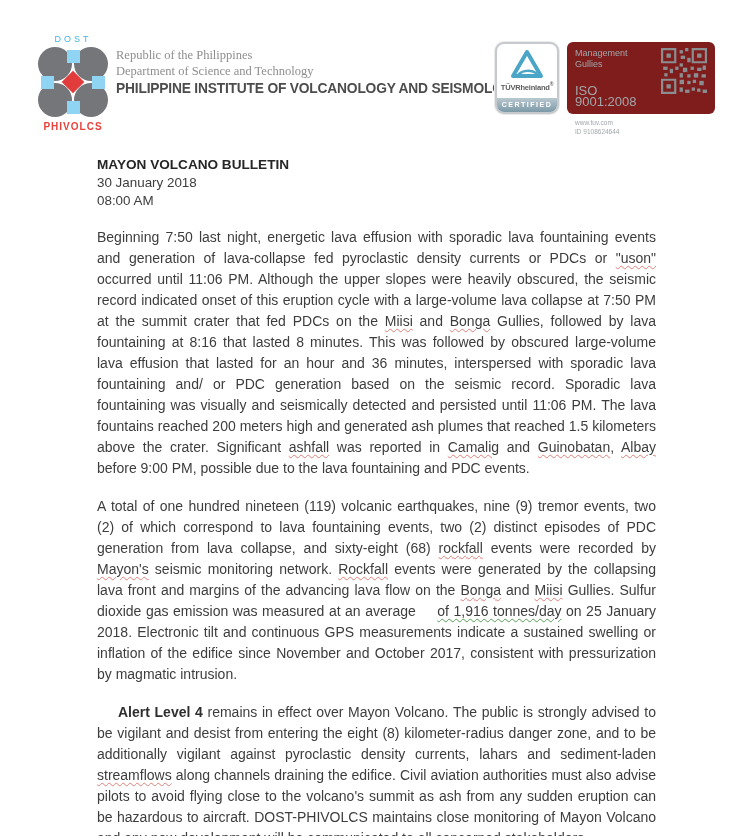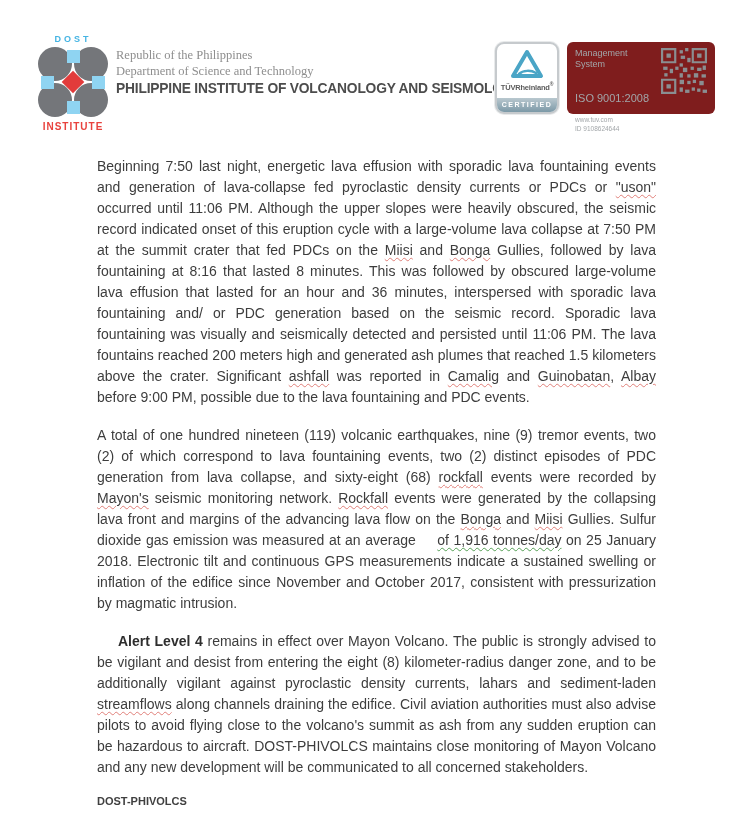--- a/index.html
+++ b/index.html
@@ -12,21 +12,21 @@
     color: #3d3d3d;
   }
 
   
   .header { position: absolute; top: 34px; left: 30px; right: 30px; height: 100px; }
 
   
   .logo { position: absolute; left: 0; top: 0; width: 86px; height: 98px; }
   .logo-dost {
     position: absolute; top: 0; left: 0; width: 100%;
-    text-align: center; color: #45b4e3; font-weight: bold;
+    text-align: center; color: #45b4e3; font-weight: normal;
     font-size: 9px; letter-spacing: 3px;
   }
   .logo-phivolcs {
     position: absolute; bottom: 0; left: 0; width: 100%;
     text-align: center; color: #e8423d; font-weight: bold;
     font-size: 10px; letter-spacing: 1px;
   }
   .logo-cluster { position: absolute; top: 12px; left: 7px; width: 72px; height: 72px; }
   .lc-circle { position: absolute; width: 34px; height: 34px; border-radius: 50%; background: #74767a; }
   .lc-c1 { left: 1px;  top: 1px; }
@@ -69,21 +69,21 @@
     background: linear-gradient(#b9c8cf, #7c99a7);
     color: #ffffff; font-size: 7px; letter-spacing: 1.5px;
     text-align: center; line-height: 14px; font-weight: bold;
   }
   .cert-panel {
     margin-left: 8px; background: #7f1d1d; border-radius: 6px;
     padding: 6px 8px; display: flex; align-items: flex-start; height: 72px;
   }
   .cert-text { width: 82px; color: #a2a6a9; }
   .cert-line { font-size: 9px; line-height: 11px; }
-  .cert-iso { font-size: 11px; line-height: 11px; margin-top: 23px; }
+  .cert-iso { font-size: 13px; line-height: 11px; margin-top: 15px; }
   .cert-small { font-size: 6.5px; line-height: 8px; margin-top: 12px; }
   .qr { margin-left: 4px; }
 
   
   .main { position: absolute; left: 97px; top: 156px; width: 559px; }
   .title-block { margin-bottom: 17px; }
   .bulletin-title { font-weight: bold; color: #262626; font-size: 13.6px; line-height: 18px; }
   .bulletin-sub { color: #3d3d3d; font-size: 13.4px; line-height: 18px; }
 
   .para {
@@ -119,42 +119,42 @@
       <div class="lc-circle lc-c1"></div>
       <div class="lc-circle lc-c2"></div>
       <div class="lc-circle lc-c3"></div>
       <div class="lc-circle lc-c4"></div>
       <div class="lc-blue lc-bn"></div>
       <div class="lc-blue lc-bw"></div>
       <div class="lc-blue lc-be"></div>
       <div class="lc-blue lc-bs"></div>
       <div class="lc-red"></div>
     </div>
-    <div class="logo-phivolcs">INSTITUTE</div>
+    <div class="logo-phivolcs">PHIVOLCS</div>
   </div>
 
   <div class="agency">
     <div class="agency-line">Republic of the Philippines</div>
     <div class="agency-line">Department of Science and Technology</div>
     <div class="agency-inst">PHILIPPINE INSTITUTE OF VOLCANOLOGY AND SEISMOLOGY</div>
   </div>
 
   <div class="cert">
     <div class="tuv-box">
       <svg class="tuv-triangle" width="36" height="32" viewBox="0 0 36 32">
         <path d="M18 3 L32 27 H4 Z" fill="none" stroke="#4aa5c6" stroke-width="4" stroke-linejoin="round"></path>
         <path d="M10 25 C14 21, 22 21, 27 24" fill="none" stroke="#4aa5c6" stroke-width="2.5" stroke-linecap="round"></path>
       </svg>
       <div class="tuv-name"><span>TÜVRheinland</span><sup>®</sup></div>
       <div class="tuv-ribbon">CERTIFIED</div>
     </div>
     <div class="cert-panel">
       <div class="cert-text">
         <div class="cert-line">Management</div>
-        <div class="cert-line">System</div>
+        <div class="cert-line">Gullies</div>
         <div class="cert-iso">ISO 9001:2008</div>
         <div class="cert-small">www.tuv.com</div>
         <div class="cert-small" style="margin-top:1px;">ID 9108624644</div>
       </div>
       <svg class="qr" width="46" height="46" viewBox="0 0 42 42">
         <g fill="#8a8e91">
           <path d="M0 0h14v14H0V0zm2 2v10h10V2H2zm3 3h4v4H5V5z"></path>
           <path d="M28 0h14v14H28V0zm2 2v10h10V2h-10zm3 3h4v4h-4V5z"></path>
           <path d="M0 28h14v14H0V28zm2 2v10h10V30H2zm3 3h4v4H5v-4z"></path>
           <rect x="17" y="2" width="3" height="3"></rect>
@@ -183,20 +183,25 @@
             <rect x="28" y="36" width="3" height="3"></rect>
           <rect x="33" y="37" width="3" height="3"></rect>
             <rect x="38" y="38" width="4" height="3"></rect>
         </g>
       </svg>
     </div>
   </div>
 </div>
 
 <div class="main">
+  <div class="title-block">
+    <div class="bulletin-title">MAYON VOLCANO BULLETIN</div>
+    <div class="bulletin-sub">30 January 2018</div>
+    <div class="bulletin-sub">08:00 AM</div>
+  </div>
 
   <div>
       <p class="para"><span>Beginning 7:50 last night, energetic lava effusion with sporadic lava fountaining events and generation of lava-collapse fed pyroclastic density currents or PDCs or </span><span class="spell">"uson"</span><span> occurred until 11:06 PM. Although the upper slopes were heavily obscured, the seismic record indicated onset of this eruption cycle with a large-volume lava collapse at 7:50 PM at the summit crater that fed PDCs on the </span><span class="spell">Miisi</span><span> and </span><span class="spell">Bonga</span><span> Gullies, followed by lava fountaining at 8:16 that lasted 8 minutes. This was followed by obscured large-volume lava effusion that lasted for an hour and 36 minutes, interspersed with sporadic lava fountaining and/ or PDC generation based on the seismic record. Sporadic lava fountaining was visually and seismically detected and persisted until 11:06 PM. The lava fountains reached 200 meters high and generated ash plumes that reached 1.5 kilometers above the crater. Significant </span><span class="spell">ashfall</span><span> was reported in </span><span class="spell">Camalig</span><span> and </span><span class="spell">Guinobatan</span><span>, </span><span class="spell">Albay</span><span> before 9:00 PM, possible due to the lava fountaining and PDC events.</span></p>
       <p class="para"><span>A total of one hundred nineteen (119) volcanic earthquakes, nine (9) tremor events, two (2) of which correspond to lava fountaining events, two (2) distinct episodes of PDC generation from lava collapse, and sixty-eight (68) </span><span class="spell">rockfall</span><span> events were recorded by </span><span class="spell">Mayon's</span><span> seismic monitoring network. </span><span class="spell">Rockfall</span><span> events were generated by the collapsing lava front and margins of the advancing lava flow on the </span><span class="spell">Bonga</span><span> and </span><span class="spell">Miisi</span><span> Gullies. Sulfur dioxide gas emission was measured at an average </span><span class="grammar">of 1,916 tonnes/day</span><span> on 25 January 2018. Electronic tilt and continuous GPS measurements indicate a sustained swelling or inflation of the edifice since November and October 2017, consistent with pressurization by magmatic intrusion.</span></p>
       <p class="para"><span class="bold">Alert Level 4</span><span> remains in effect over Mayon Volcano. The public is strongly advised to be vigilant and desist from entering the eight (8) kilometer-radius danger zone, and to be additionally vigilant against pyroclastic density currents, lahars and sediment-laden </span><span class="spell">streamflows</span><span> along channels draining the edifice. Civil aviation authorities must also advise pilots to avoid flying close to the volcano's summit as ash from any sudden eruption can be hazardous to aircraft. DOST-PHIVOLCS maintains close monitoring of Mayon Volcano and any new development will be communicated to all concerned stakeholders.</span></p>
     </div>
 
   <div class="signoff">DOST-PHIVOLCS</div>
 </div>
 

